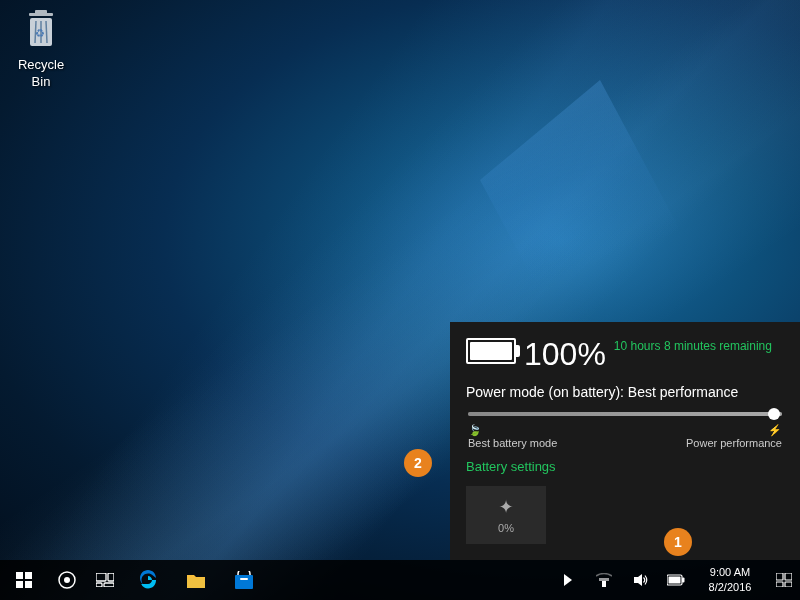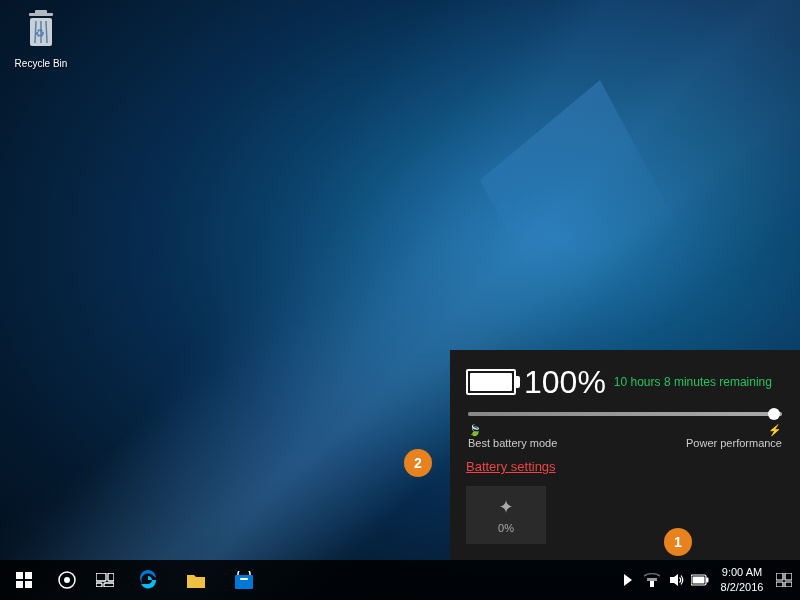--- a/index.html
+++ b/index.html
@@ -58,21 +58,21 @@
     }
 
     .recycle-bin-icon {
       width: 40px;
       height: 44px;
       margin-bottom: 4px;
     }
 
     .desktop-icon-label {
       color: white;
-      font-size: 10px;
+      font-size: 13px;
       text-align: center;
       text-shadow: 1px 1px 2px rgba(0,0,0,0.8);
       line-height: 1.3;
     }
 
     
     #taskbar {
       position: absolute;
       bottom: 0;
       left: 0;
@@ -123,21 +123,21 @@
       display: flex;
       align-items: center;
       justify-content: center;
       cursor: pointer;
     }
 
     .taskbar-system-tray {
       display: flex;
       align-items: center;
       padding-right: 4px;
-      gap: 0;
+      gap: 12px;
     }
 
     .tray-icon {
       width: 24px;
       height: 40px;
       display: flex;
       align-items: center;
       justify-content: center;
       cursor: pointer;
       color: white;
@@ -175,21 +175,20 @@
       bottom: 40px;
       width: 350px;
       background: #1a1a1a;
       color: white;
       z-index: 200;
       padding: 16px;
     }
 
     .battery-header {
       display: flex;
-      align-items: center;
       gap: 8px;
       margin-bottom: 14px;
     }
 
     .battery-icon-large {
       width: 50px;
       height: 26px;
       border: 2px solid white;
       border-radius: 2px;
       position: relative;
@@ -282,22 +281,21 @@
       align-items: flex-start;
     }
 
     .battery-slider-label-right {
       display: flex;
       flex-direction: column;
       align-items: flex-end;
     }
 
     .battery-settings-link {
-      color: #ef4444;
-      text-decoration: underline;
+      color: #22c55e;
       font-size: 13px;
       cursor: pointer;
       margin-bottom: 12px;
       display: inline-block;
     }
 
     
     .brightness-section {
       background: #2a2a2a;
       padding: 10px;
@@ -366,20 +364,21 @@
     
     <div class="battery-header">
       <div class="battery-icon-large">
         <div class="battery-fill" style="width:100%"></div>
       </div>
       <span class="battery-percent-large">100%</span>
       <span class="battery-time">10 hours 8 minutes remaining</span>
     </div>
 
     
+    <div class="battery-mode-label">Power mode (on battery): Best performance</div>
 
     
     <div class="battery-slider-container">
       <div class="battery-slider">
         <div class="battery-slider-track"></div>
         <div class="battery-slider-thumb"></div>
       </div>
       <div class="battery-slider-labels">
         <div class="battery-slider-label-left">
           <span>🍃</span>

